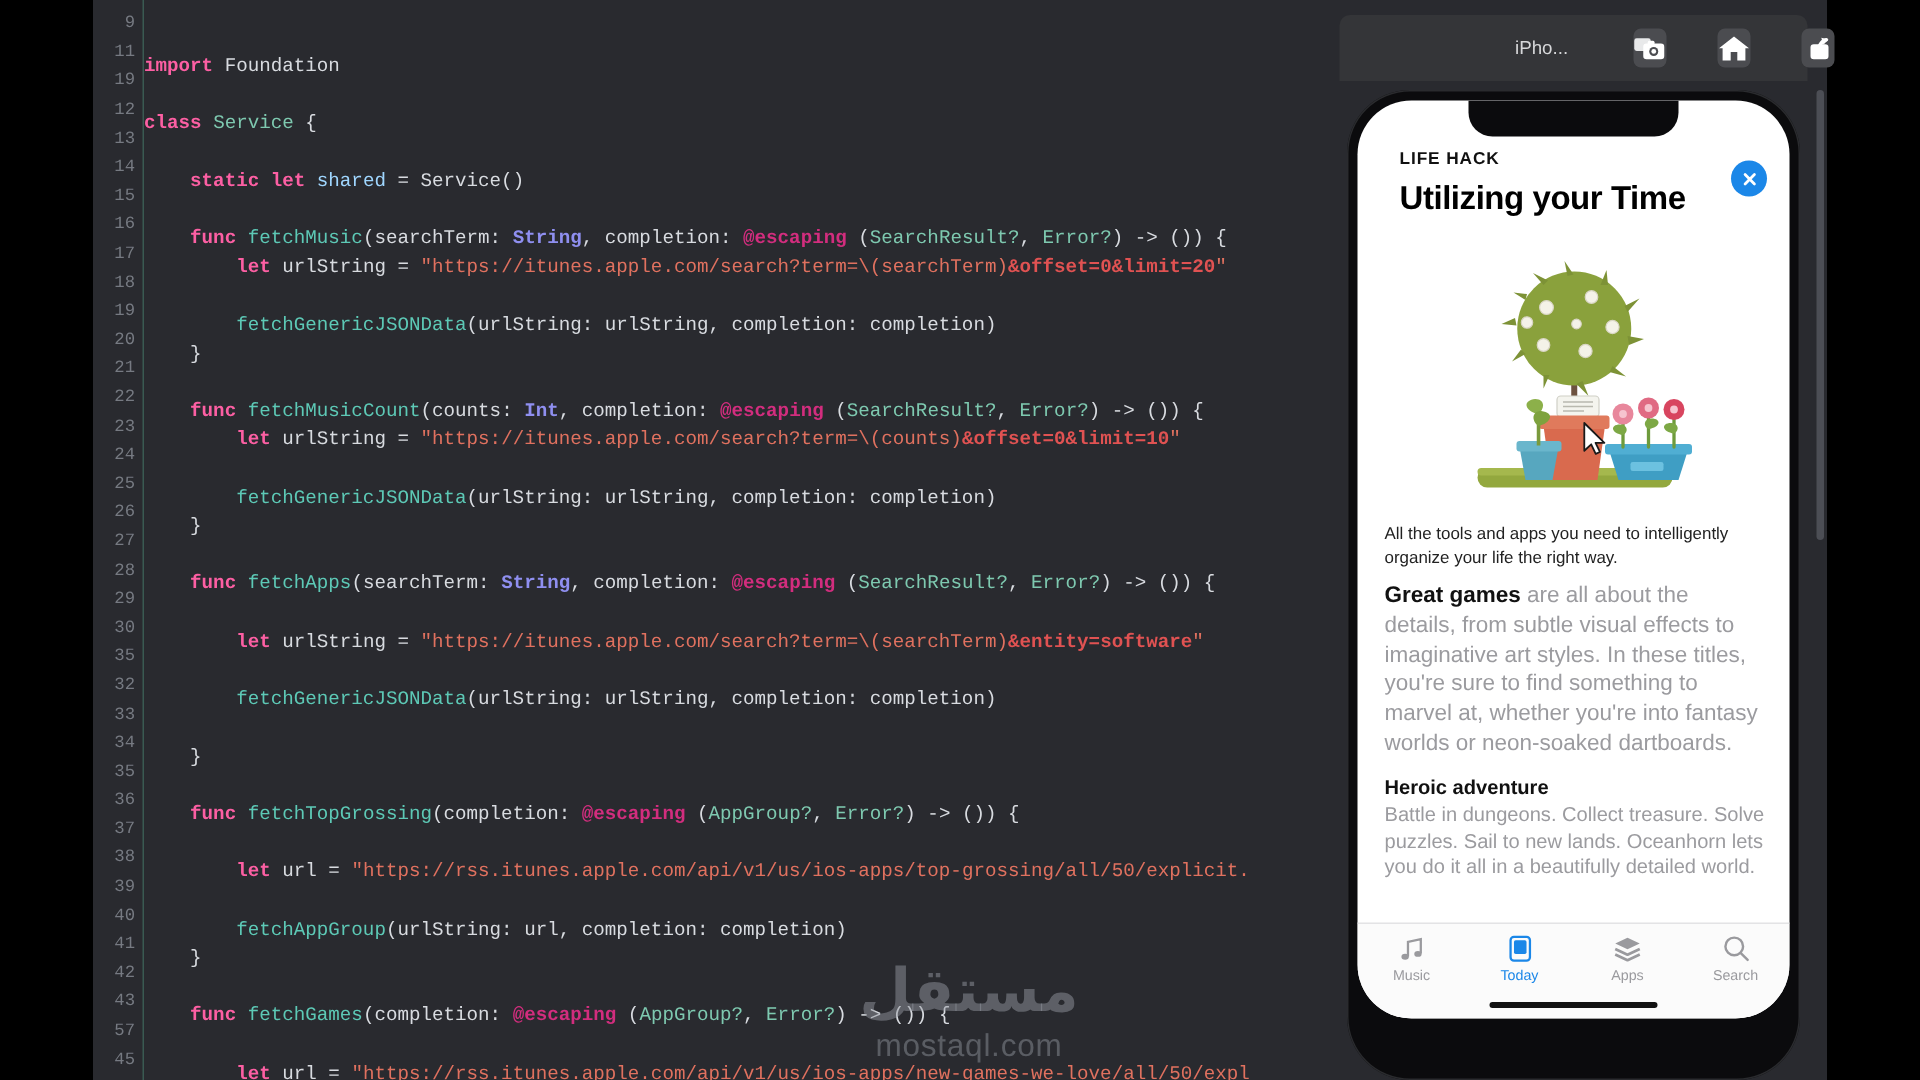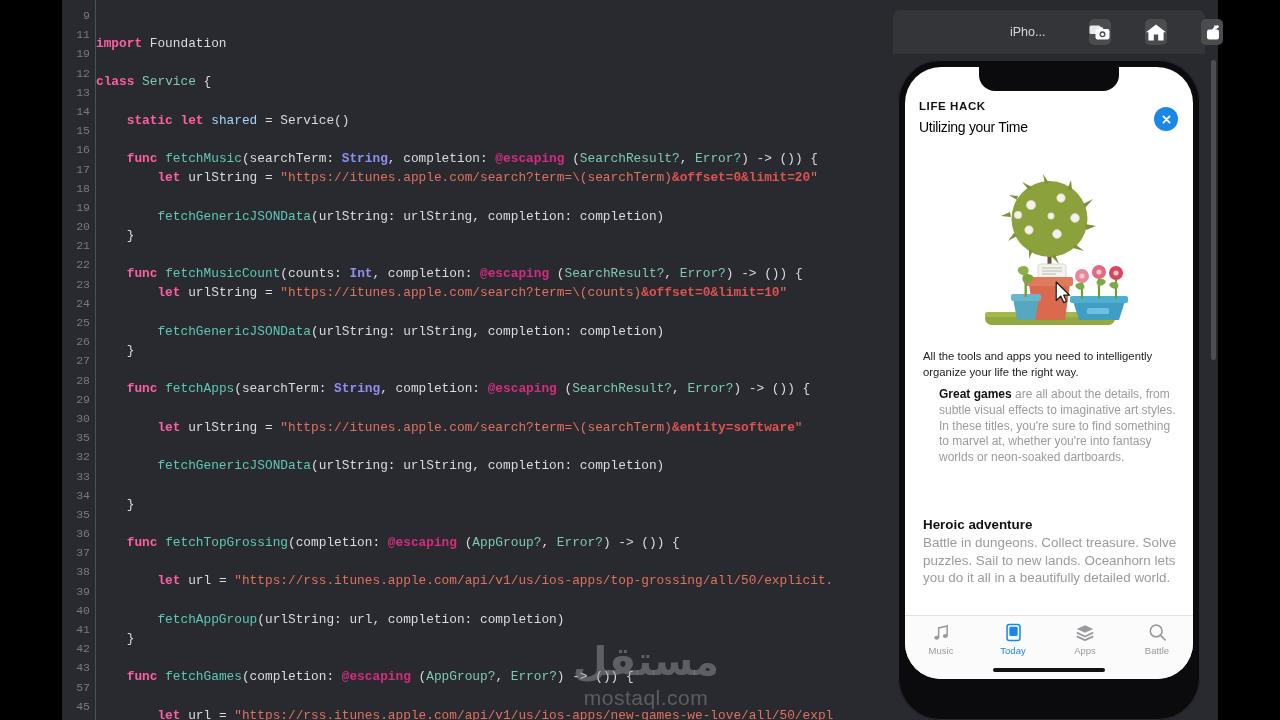--- a/index.html
+++ b/index.html
@@ -107,36 +107,36 @@
     font-family:Liberation Serif, serif;
   }
   .sb-time { font-size:12.5px; font-weight:bold; color:#000; display:flex; align-items:center; gap:3px; }
   .sb-right { display:flex; align-items:center; gap:4px; }
   .sig-dots { display:flex; gap:1.5px; align-items:flex-end; }
   .sig-dots i { display:block; width:2.5px; height:2.5px; border-radius:50%; background:#bdbdbd; }
   .battery { width:21px; height:10.5px; border:1.2px solid #000; border-radius:2.8px; position:relative; }
   .battery::after { content:""; position:absolute; right:-3px; top:3px; width:1.6px; height:4px; background:rgba(0,0,0,.45); border-radius:0 1px 1px 0; }
   .battery i { position:absolute; left:1.2px; top:1.2px; bottom:1.2px; width:16.5px; background:#000; border-radius:1.4px; display:block; }
 
-  .card-head { position:absolute; top:33px; left:0; right:0; padding:0 14px; z-index:5; }
+  .card-head { position:absolute; top:33px; left:0; right:0; padding:0 28px; z-index:5; }
   .kicker { font-size:11.5px; font-weight:bold; color:#111; letter-spacing:.6px; }
-  .headline { font-size:14px; font-weight:normal; color:#000; margin-top:7px; letter-spacing:-.3px; }
+  .headline { font-size:22px; font-weight:bold; color:#000; margin-top:7px; letter-spacing:-.3px; }
   .close-btn {
     position:absolute; right:15px; top:40px; width:24px; height:24px;
     border-radius:50%; background:#1b87e8; display:flex; align-items:center; justify-content:center; z-index:8;
   }
 
   .illus { position:absolute; top:105px; left:0; right:0; height:165px; }
   .blurb {
     position:absolute; top:282px; left:18px; right:18px;
     font-size:11.3px; line-height:1.38; color:#222;
   }
   .body-copy {
-    position:absolute; top:320px; left:34px; right:16px;
-    font-size:12px; line-height:1.32; color:#9b9b9f;
+    position:absolute; top:320px; left:18px; right:16px;
+    font-size:15px; line-height:1.32; color:#9b9b9f;
   }
   .body-copy b { color:#111; }
   .sect { position:absolute; left:18px; right:16px; top:450px; }
   .sect h3 { font-size:13.4px; color:#111; font-weight:bold; margin-bottom:2px; }
   .sect p { font-size:13.4px; line-height:1.32; color:#9b9b9f; }
 
   .tabbar {
     position:absolute; left:0; right:0; bottom:0; height:64px;
     background:#fbfbfb; border-top:1px solid #e3e3e5;
     display:flex; align-items:flex-start; padding-top:7px;
@@ -383,21 +383,21 @@
               <path d="M2 10.2 L11 14.4 L20 10.2" stroke="#9a9a9e" stroke-width="2" fill="none" stroke-linejoin="round"></path>
               <path d="M2 14.2 L11 18.4 L20 14.2" stroke="#9a9a9e" stroke-width="2" fill="none" stroke-linejoin="round"></path>
             </svg>
             <span>Apps</span>
           </div>
           <div class="tab">
             <svg width="19" height="19" viewBox="0 0 20 20">
               <circle cx="8.6" cy="8.4" r="6.2" fill="none" stroke="#9a9a9e" stroke-width="1.7"></circle>
               <path d="M13.2 13 L18 17.8" stroke="#9a9a9e" stroke-width="1.7" stroke-linecap="round"></path>
             </svg>
-            <span>Battle</span>
+            <span>Search</span>
           </div>
         </div>
 
         <div class="homebar"></div>
       </div>
     </div>
   </div>
 
   <div class="cursor">
     <svg width="17" height="24" viewBox="0 0 17 24">

